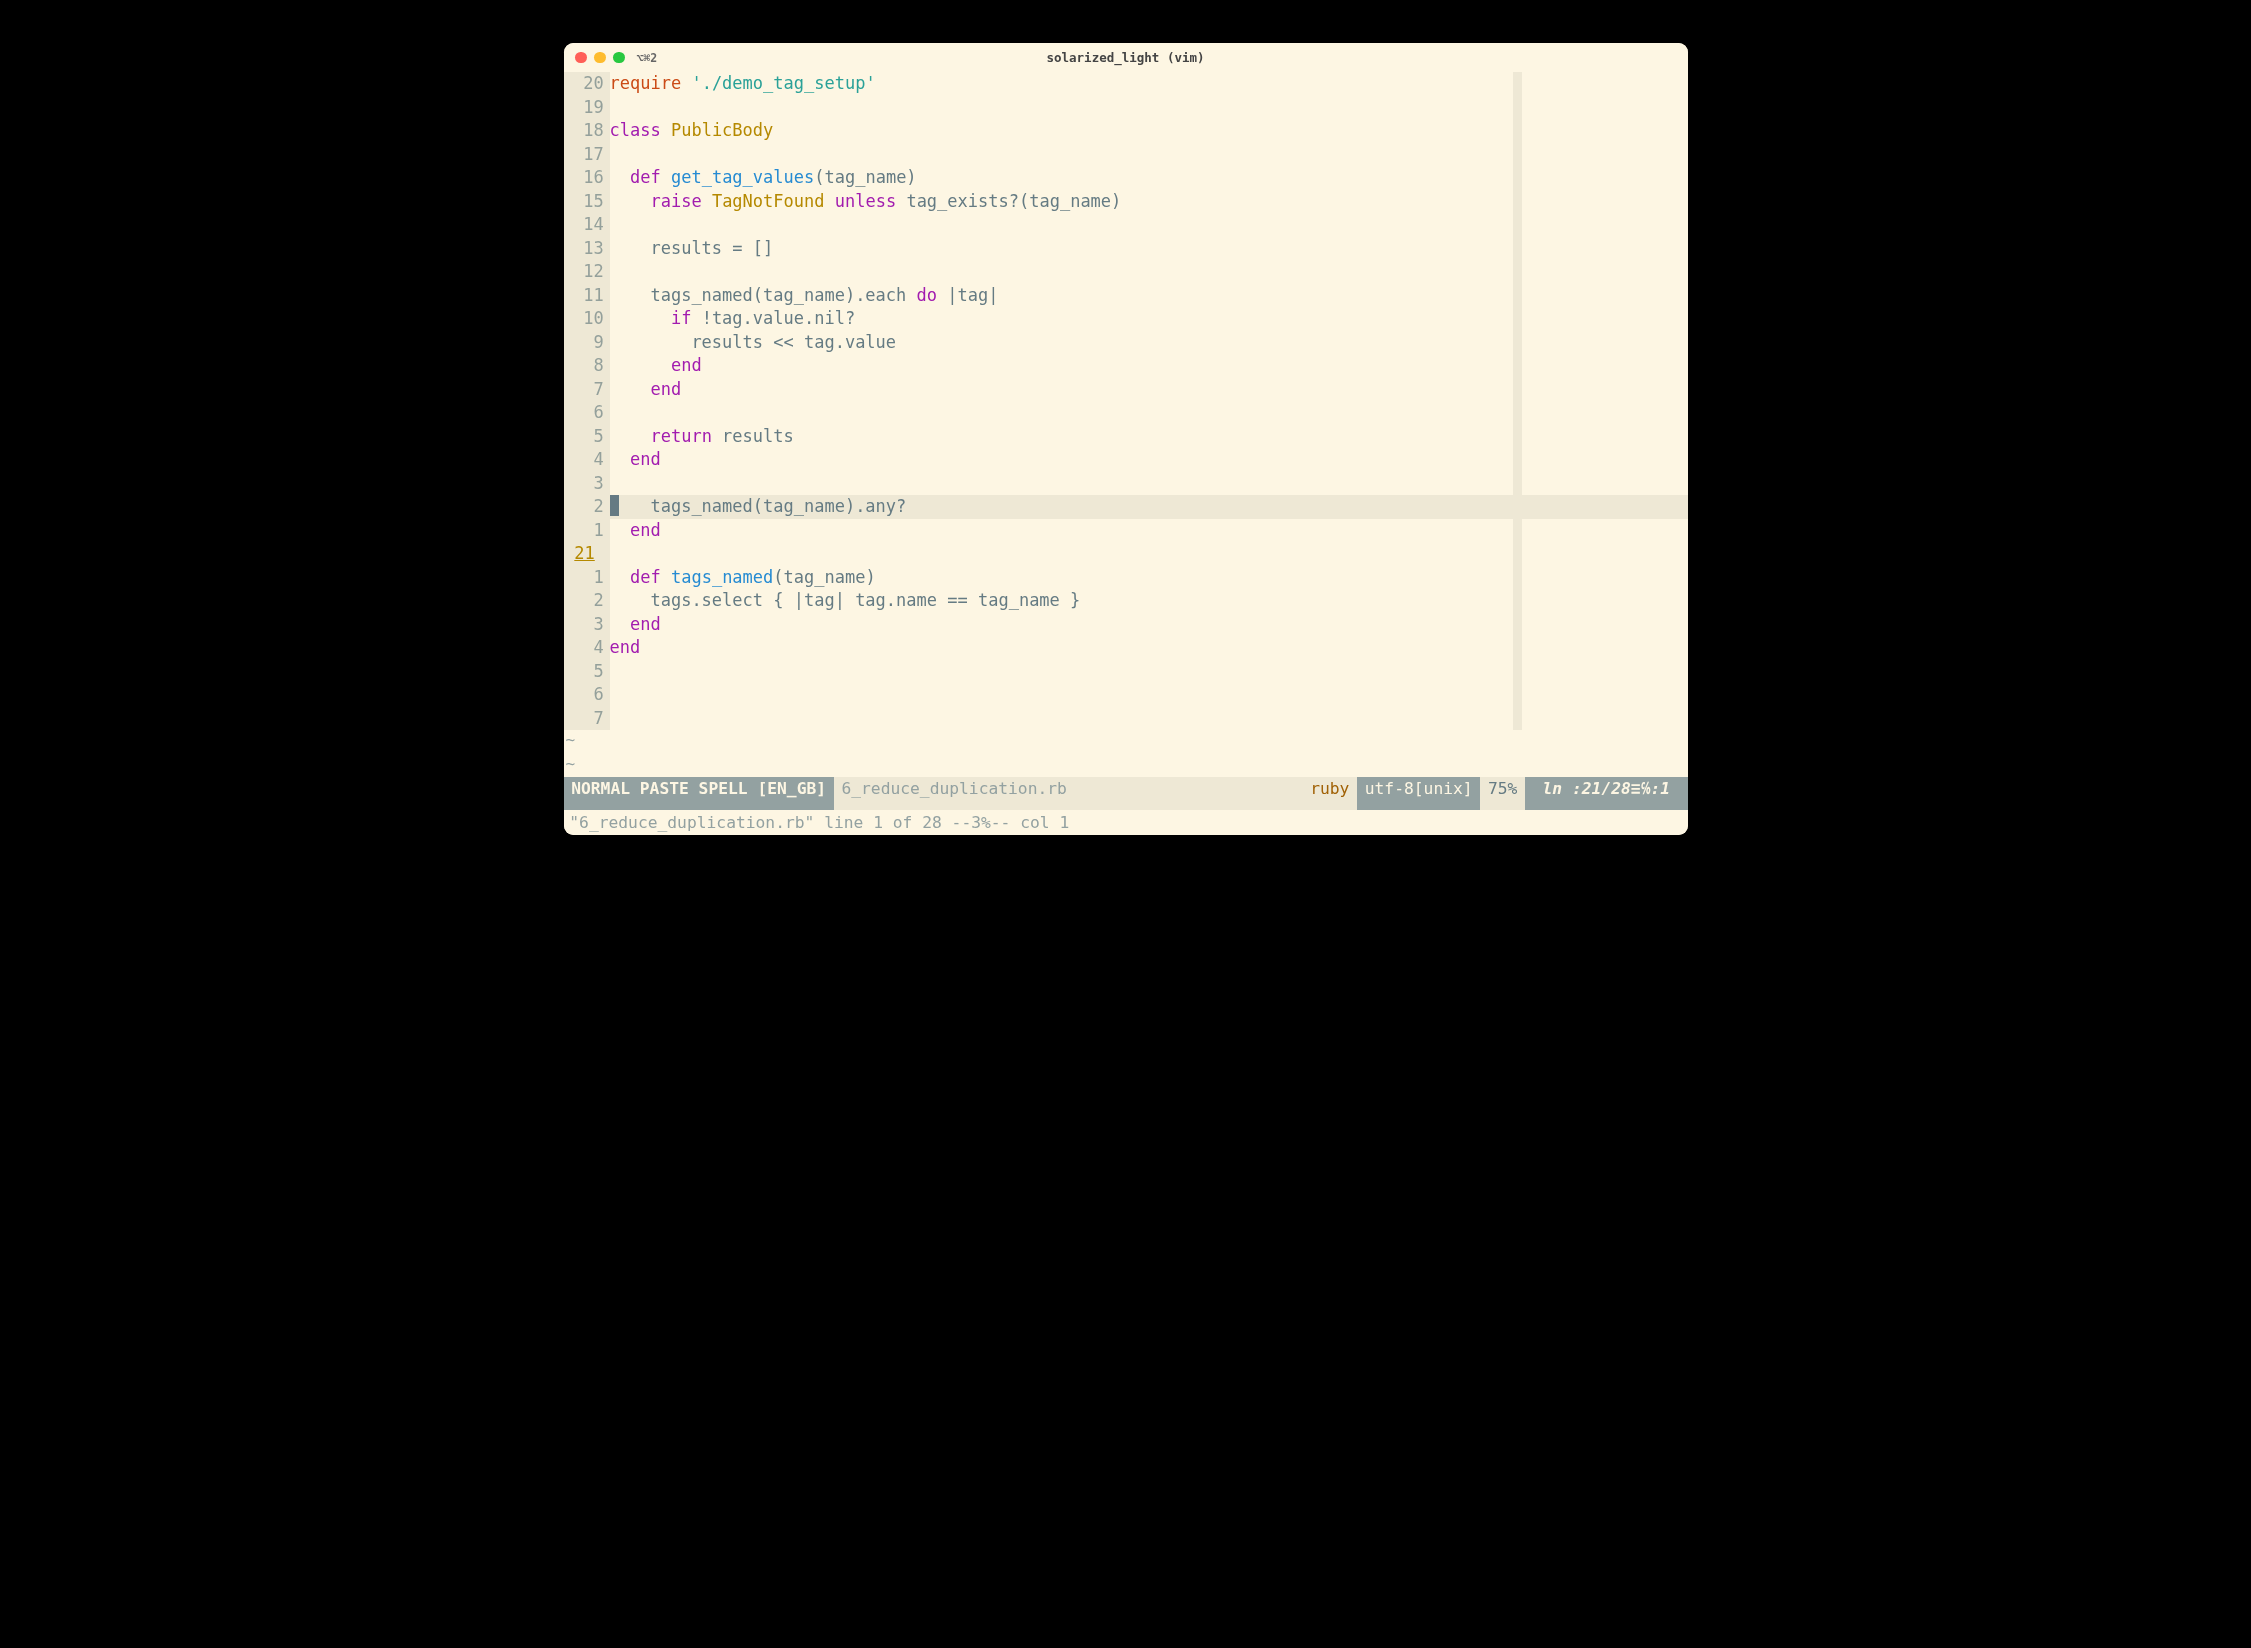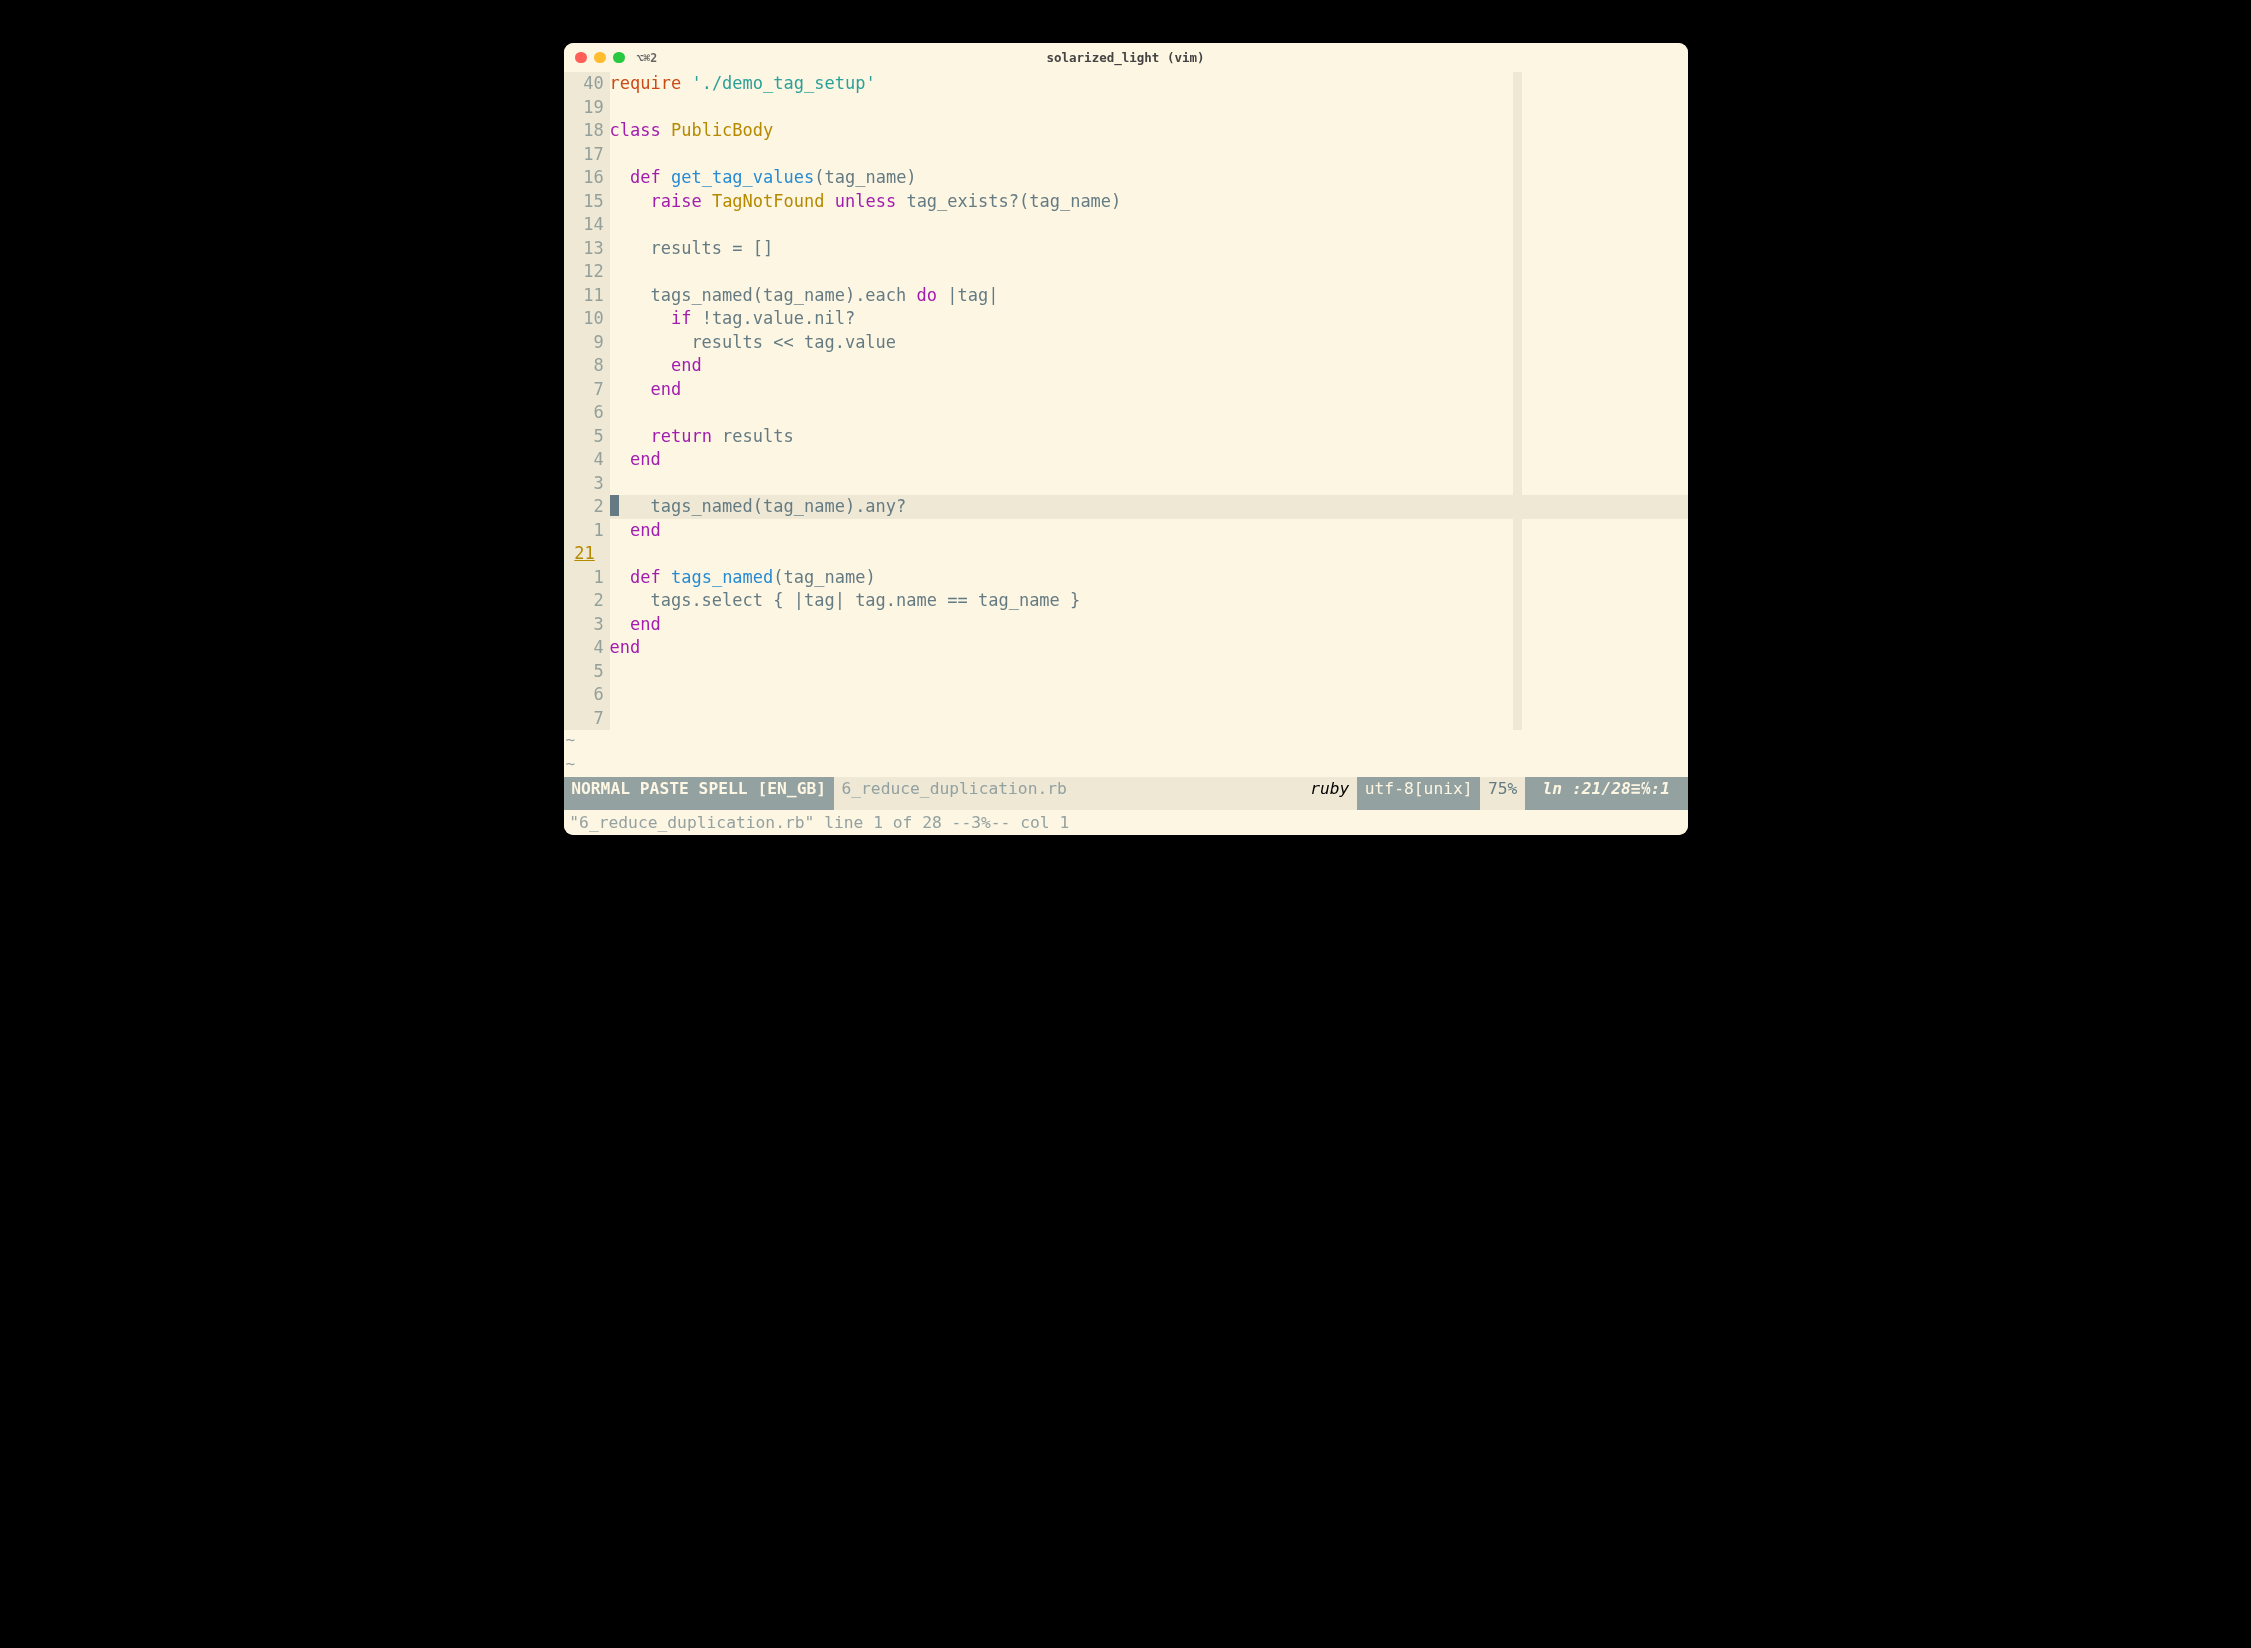--- a/index.html
+++ b/index.html
@@ -84,21 +84,21 @@
     font-size: 16.3px;
     height: 33px;
     line-height: 23.5px;
     background: #eee8d5;
     color: #657b83;
   }
   .sl-seg { padding: 0 7.7px; }
   .sl-mode { background: #93a1a1; color: #fdf6e3; font-weight: 700; }
   .sl-file { background: #eee8d5; color: #93a1a1; flex: 0 0 auto; }
   .sl-spacer { flex: 1; background: #eee8d5; }
-  .sl-right1 { background: #eee8d5; color: #000000; font-style: italic; }
+  .sl-right1 { background: #eee8d5; color: #a16207; }
   .sl-right2 { background: #93a1a1; color: #fdf6e3; }
   .sl-right3 { background: #eee8d5; color: #657b83; }
   .sl-right4 { background: #93a1a1; color: #fdf6e3; font-weight: 700; white-space: pre; font-style: italic; }
   .cmdline {
     height: 25px;
     line-height: 25px;
     font-size: 16.3px;
     padding: 0 5.8px;
     color: #93a1a1;
     background: #fdf6e3;
@@ -113,21 +113,21 @@
       <div class="tl red"></div>
       <div class="tl yellow"></div>
       <div class="tl green"></div>
     </div>
     <span class="tab-id">⌥⌘2</span>
     <span class="title-center">solarized_light (vim)</span>
   </div>
 
   <div class="editor">
     <div class="gutter" id="gutter">
-        <div class="ln">40</div>
+        <div class="ln">20</div>
         <div class="ln">19</div>
         <div class="ln">18</div>
         <div class="ln">17</div>
         <div class="ln">16</div>
         <div class="ln">15</div>
         <div class="ln">14</div>
         <div class="ln">13</div>
         <div class="ln">12</div>
         <div class="ln">11</div>
         <div class="ln">10</div>

